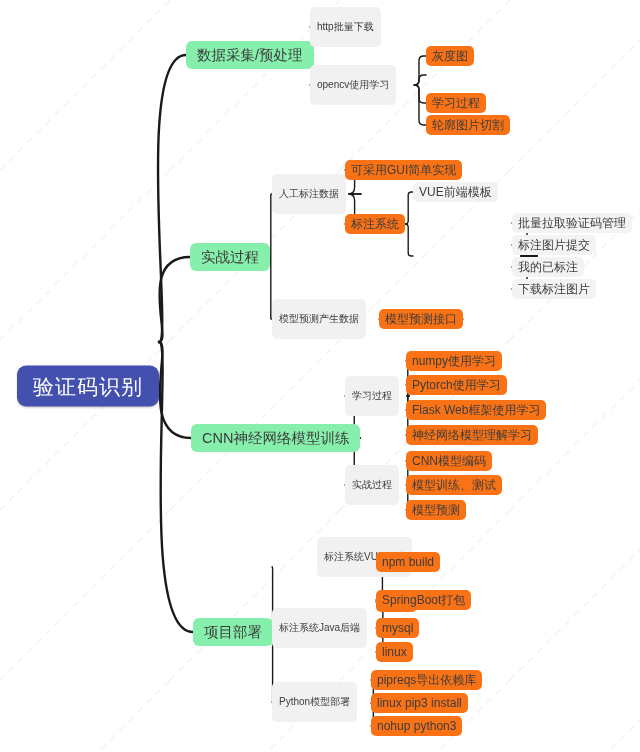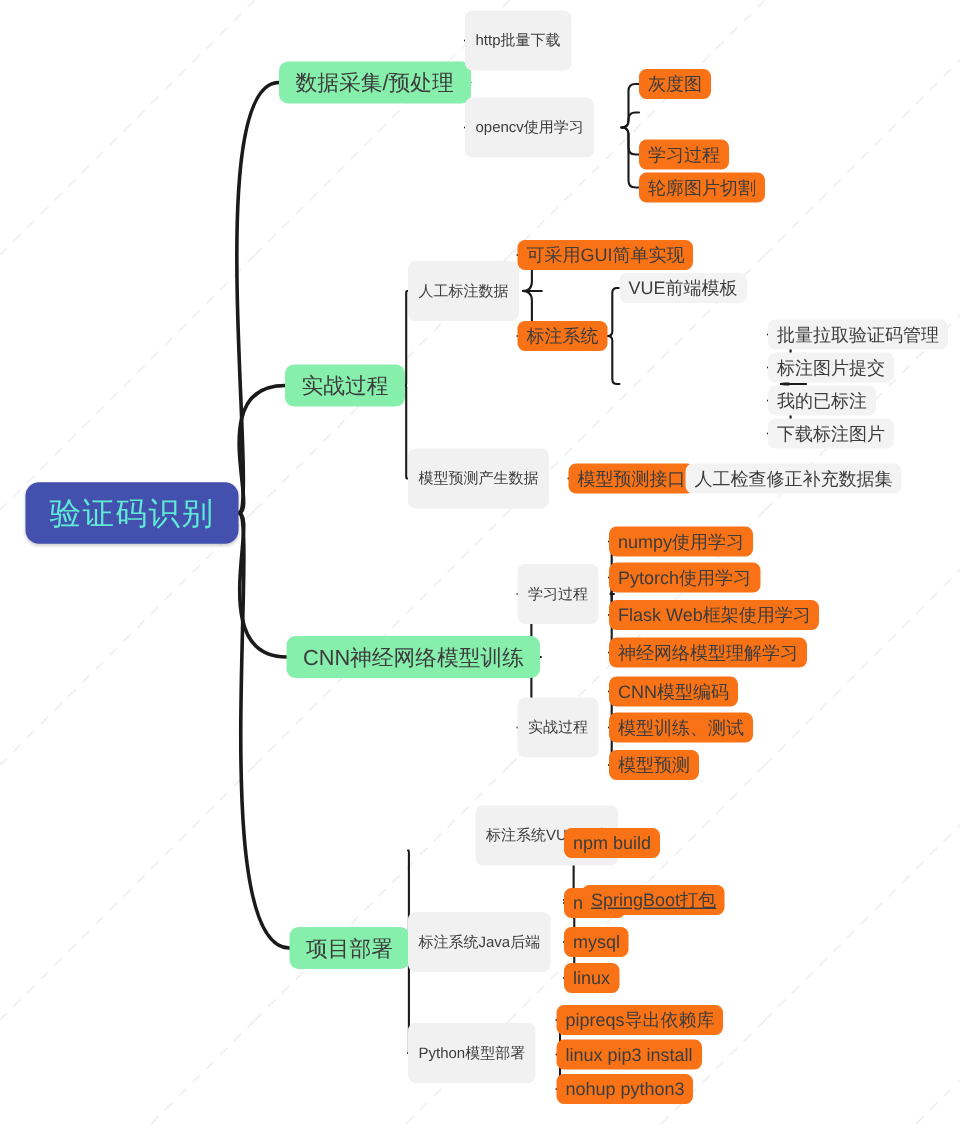--- a/index.html
+++ b/index.html
@@ -32,27 +32,28 @@
     display:flex;
     align-items:center;
     justify-content:center;
     white-space:nowrap;
     border-radius:5px;
     transform:translateY(-50%);
     color:#3c3c3c;
   }
   .node.root {
     background:#4350ad;
-    color:#5eead4;
+    color:#ffffff;
     font-size:21px;
     border-radius:9px;
     letter-spacing:1px;
     padding:0 16px;
     height:41px;
     box-shadow:0 1px 2px rgba(0,0,0,0.18);
+    margin-top:44px;
   }
   .node.lvl1 {
     background:#86efac;
     font-size:14.5px;
     height:28px;
     padding:0 11px;
     border-radius:6px;
   }
   .node.lvl2 {
     background:#f1f1f1;
@@ -144,36 +145,35 @@
     <div class="node lvl2" style="left: 272px; top: 194px;">人工标注数据</div>
     <div class="node lvl3" style="left: 345px; top: 170px;">可采用GUI简单实现</div>
     <div class="node lvl3" style="left: 345px; top: 224px;">标注系统</div>
     <div class="node lvl4" style="left: 413px; top: 192px;">VUE前端模板</div>
     <div class="node lvl4" style="left: 512px; top: 223px;">批量拉取验证码管理</div>
     <div class="node lvl4" style="left: 512px; top: 245px;">标注图片提交</div>
     <div class="node lvl4" style="left: 512px; top: 267px;">我的已标注</div>
     <div class="node lvl4" style="left: 512px; top: 289px;">下载标注图片</div>
     <div class="node lvl2" style="left: 272px; top: 319px;">模型预测产生数据</div>
     <div class="node lvl3" style="left: 379px; top: 319px;">模型预测接口</div>
-    <div class="node lvl4" style="left: 457px; top: 319px;">人工检查修正补充数据集</div>
     <div class="node lvl1" style="left: 191px; top: 438px;">CNN神经网络模型训练</div>
     <div class="node lvl2" style="left: 345px; top: 396px;">学习过程</div>
     <div class="node lvl3" style="left: 406px; top: 361px;">numpy使用学习</div>
     <div class="node lvl3" style="left: 406px; top: 385px;">Pytorch使用学习</div>
     <div class="node lvl3" style="left: 406px; top: 410px;">Flask Web框架使用学习</div>
     <div class="node lvl3" style="left: 406px; top: 435px;">神经网络模型理解学习</div>
     <div class="node lvl2" style="left: 345px; top: 485px;">实战过程</div>
     <div class="node lvl3" style="left: 406px; top: 461px;">CNN模型编码</div>
     <div class="node lvl3" style="left: 406px; top: 485px;">模型训练、测试</div>
     <div class="node lvl3" style="left: 406px; top: 510px;">模型预测</div>
     <div class="node lvl1" style="left: 193px; top: 632px;">项目部署</div>
     <div class="node lvl2" style="left: 272px; top: 557px; margin-left: 45px;">标注系统VUE前端</div>
     <div class="node lvl3" style="left: 376px; top: 562px;">npm build</div>
     <div class="node lvl3" style="left: 376px; top: 602px;">nginx</div>
     <div class="node lvl2" style="left: 272px; top: 628px;">标注系统Java后端</div>
-    <div class="node lvl3" style="left: 388px; top: 600px; text-decoration: underline;">SpringBoot打包</div>
+    <div class="node lvl3" style="left: 376px; top: 600px;">SpringBoot打包</div>
     <div class="node lvl3" style="left: 376px; top: 628px;">mysql</div>
     <div class="node lvl3" style="left: 376px; top: 652px;">linux</div>
     <div class="node lvl2" style="left: 272px; top: 702px;">Python模型部署</div>
     <div class="node lvl3" style="left: 371px; top: 680px;">pipreqs导出依赖库</div>
     <div class="node lvl3" style="left: 371px; top: 703px;">linux pip3 install</div>
     <div class="node lvl3" style="left: 371px; top: 726px;">nohup python3</div>
   </div>
 
 </body></html>

